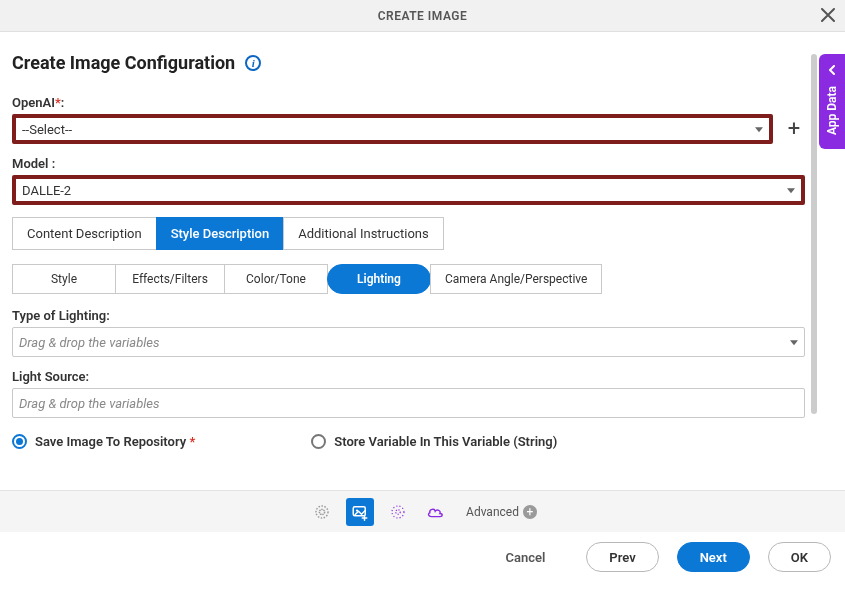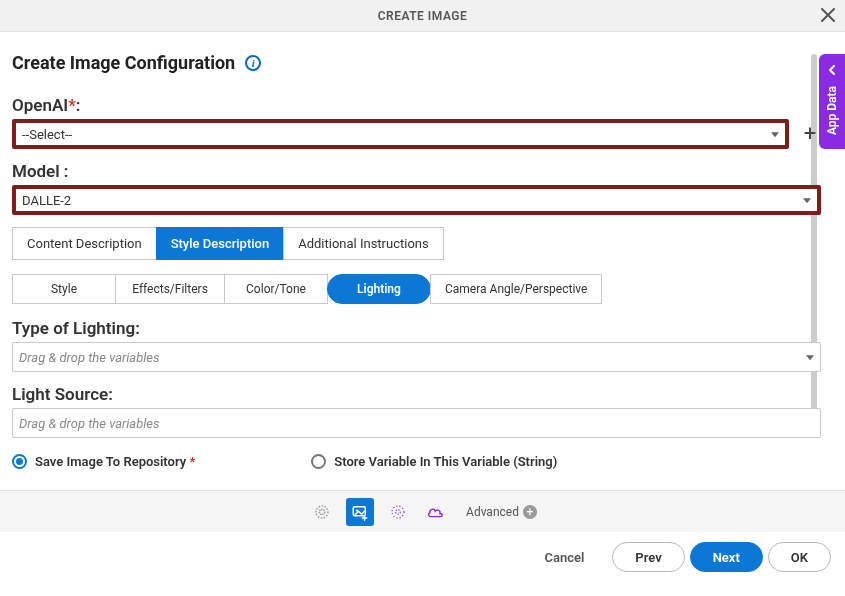--- a/index.html
+++ b/index.html
@@ -73,21 +73,21 @@
     right: 28px;
     top: 54px;
     width: 6px;
     height: 360px;
     background: #ccc;
     border-radius: 3px;
   }
 
   
   .content {
-    padding: 20px 24px 4px 12px;
+    padding: 20px 40px 4px 12px;
     position: relative;
     height: 440px;
     overflow: hidden;
   }
 
   .page-heading {
     display: flex;
     align-items: center;
     gap: 10px;
     margin-bottom: 22px;
@@ -107,21 +107,21 @@
     justify-content: center;
     color: #0b66c3;
     font-size: 11px;
     font-weight: 700;
     font-style: italic;
     font-family: Georgia, serif;
   }
 
   .field-row { margin-bottom: 12px; }
   .field-label {
-    font-size: 17px;
+    font-size: 13px;
     font-weight: 600;
     color: #333;
     margin-bottom: 4px;
     display: block;
   }
   .req-star { color: #d93025; }
 
   .select-row {
     display: flex;
     align-items: center;
@@ -316,21 +316,21 @@
     font-size: 12px;
     line-height: 1;
   }
 
   
   .footer {
     height: 50px;
     display: flex;
     align-items: center;
     justify-content: flex-end;
-    gap: 5px;
+    gap: 18px;
     padding-right: 14px;
   }
   .btn {
     height: 30px;
     border-radius: 16px;
     padding: 0 22px;
     font-size: 13px;
     font-weight: 600;
     cursor: pointer;
     display: inline-flex;

